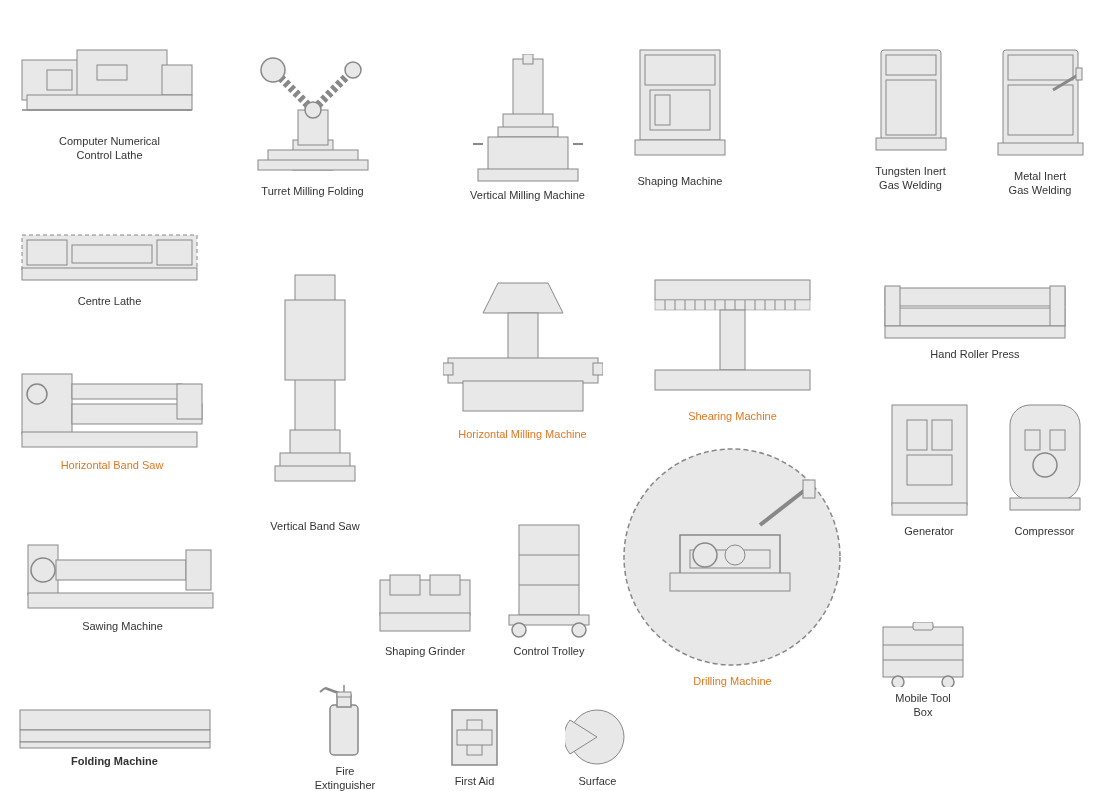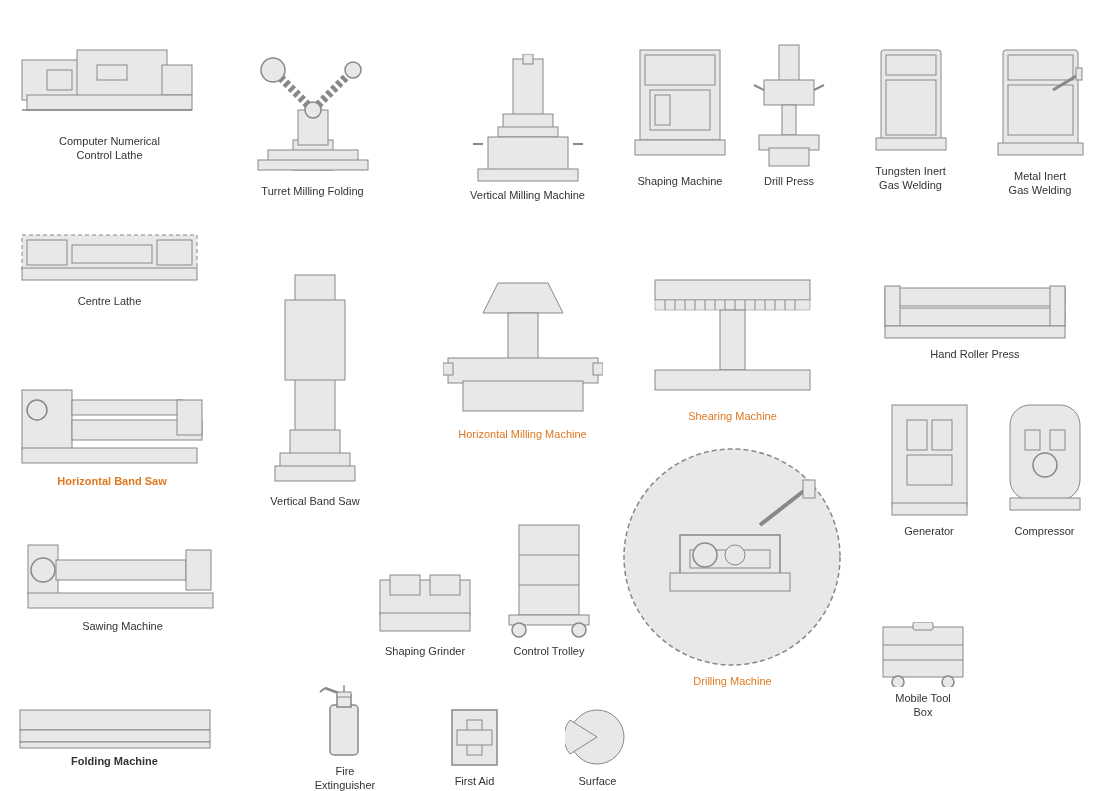--- a/index.html
+++ b/index.html
@@ -97,33 +97,20 @@
     <svg width="110" height="130" viewBox="0 0 110 130" class="machine-svg">
       <rect x="15" y="10" width="80" height="90" fill="#e0e0e0" stroke="#888" stroke-width="1"></rect>
       <rect x="20" y="15" width="70" height="30" fill="#d0d0d0" stroke="#999" stroke-width="1"></rect>
       <rect x="25" y="50" width="60" height="40" fill="#ccc" stroke="#999" stroke-width="1"></rect>
       <rect x="10" y="100" width="90" height="15" fill="#bbb" stroke="#888" stroke-width="1"></rect>
       <rect x="30" y="55" width="15" height="30" fill="#b8b8b8" stroke="#888" stroke-width="1"></rect>
     </svg>
     <span class="item-label" style="white-space:pre-line;">Shaping Machine</span>
   </div>
 
-  <div class="item" style="left:744px;top:30px;width:90px;">
-    <svg width="80" height="130" viewBox="0 0 80 130" class="machine-svg">
-      <rect x="30" y="5" width="20" height="40" fill="#e0e0e0" stroke="#888" stroke-width="1"></rect>
-      <rect x="15" y="40" width="50" height="25" fill="#d0d0d0" stroke="#888" stroke-width="1"></rect>
-      <rect x="33" y="65" width="14" height="30" fill="#ccc" stroke="#888" stroke-width="1"></rect>
-      <rect x="10" y="95" width="60" height="15" fill="#bbb" stroke="#888" stroke-width="1"></rect>
-      <rect x="20" y="108" width="40" height="18" fill="#c8c8c8" stroke="#888" stroke-width="1"></rect>
-
-      <line x1="15" y1="50" x2="5" y2="45" stroke="#888" stroke-width="2"></line>
-      <line x1="65" y1="50" x2="75" y2="45" stroke="#888" stroke-width="2"></line>
-    </svg>
-    <span class="item-label" style="white-space:pre-line;">Drill Press</span>
-  </div>
 
   <div class="item" style="left:858px;top:30px;width:105px;">
     <svg width="90" height="120" viewBox="0 0 90 120" class="machine-svg">
       <rect x="15" y="10" width="60" height="90" fill="#e0e0e0" stroke="#888" stroke-width="1" rx="3"></rect>
       <rect x="20" y="15" width="50" height="20" fill="#d0d0d0" stroke="#999" stroke-width="1"></rect>
       <rect x="20" y="40" width="50" height="55" fill="#ccc" stroke="#999" stroke-width="1"></rect>
       <rect x="10" y="98" width="70" height="12" fill="#bbb" stroke="#888" stroke-width="1"></rect>
     </svg>
     <span class="item-label" style="white-space:pre-line;">Tungsten Inert
 Gas Welding</span>
@@ -147,21 +134,21 @@
     <svg width="185" height="65" viewBox="0 0 185 65" class="machine-svg">
       <rect x="5" y="10" width="175" height="35" fill="#e0e0e0" stroke="#888" stroke-width="1" stroke-dasharray="4,3"></rect>
       <rect x="10" y="15" width="40" height="25" fill="#d0d0d0" stroke="#888" stroke-width="1"></rect>
       <rect x="55" y="20" width="80" height="18" fill="#ccc" stroke="#999" stroke-width="1"></rect>
       <rect x="140" y="15" width="35" height="25" fill="#d0d0d0" stroke="#888" stroke-width="1"></rect>
       <rect x="5" y="43" width="175" height="12" fill="#bbb" stroke="#888" stroke-width="1"></rect>
     </svg>
     <span class="item-label" style="white-space:pre-line;">Centre Lathe</span>
   </div>
 
-  <div class="item" style="left:12px;top:360px;width:200px;font-weight:bold;">
+  <div class="item" style="left:12px;top:344px;width:200px;">
     <svg width="190" height="100" viewBox="0 0 190 100" class="machine-svg">
       <rect x="5" y="20" width="50" height="60" fill="#e0e0e0" stroke="#888" stroke-width="1"></rect>
       <rect x="55" y="30" width="110" height="15" fill="#d0d0d0" stroke="#888" stroke-width="1"></rect>
       <rect x="55" y="50" width="130" height="20" fill="#ccc" stroke="#888" stroke-width="1"></rect>
       <rect x="160" y="30" width="25" height="35" fill="#d5d5d5" stroke="#888" stroke-width="1"></rect>
       <rect x="5" y="78" width="175" height="15" fill="#bbb" stroke="#888" stroke-width="1"></rect>
       <circle cx="20" cy="40" r="10" fill="#ddd" stroke="#888" stroke-width="1.5"></circle>
     </svg>
     <span class="item-label orange" style="white-space:pre-line;color:#e07820;">Horizontal Band Saw</span>
   </div>
@@ -179,21 +166,21 @@
 
   <div class="item" style="left:12px;top:695px;width:205px;">
     <svg width="200" height="45" viewBox="0 0 200 45" class="machine-svg">
       <rect x="5" y="5" width="190" height="20" fill="#e0e0e0" stroke="#888" stroke-width="1"></rect>
       <rect x="5" y="25" width="190" height="12" fill="#d0d0d0" stroke="#888" stroke-width="1"></rect>
       <rect x="5" y="37" width="190" height="6" fill="#ccc" stroke="#888" stroke-width="1"></rect>
     </svg>
     <span class="item-label" style="white-space:pre-line;font-weight:bold;">Folding Machine</span>
   </div>
 
-  <div class="item" style="left:255px;top:260px;width:120px;">
+  <div class="item" style="left:255px;top:260px;width:120px;gap:25px;">
     <svg width="100" height="220" viewBox="0 0 100 220" class="machine-svg">
       <rect x="30" y="5" width="40" height="160" fill="#e0e0e0" stroke="#888" stroke-width="1"></rect>
       <rect x="20" y="30" width="60" height="80" fill="#d0d0d0" stroke="#999" stroke-width="1"></rect>
       <rect x="25" y="160" width="50" height="25" fill="#ccc" stroke="#888" stroke-width="1"></rect>
       <rect x="15" y="183" width="70" height="15" fill="#bbb" stroke="#888" stroke-width="1"></rect>
       <rect x="10" y="196" width="80" height="15" fill="#aaa" stroke="#888" stroke-width="1"></rect>
     </svg>
     <span class="item-label" style="white-space:pre-line;">Vertical Band Saw</span>
   </div>
 

